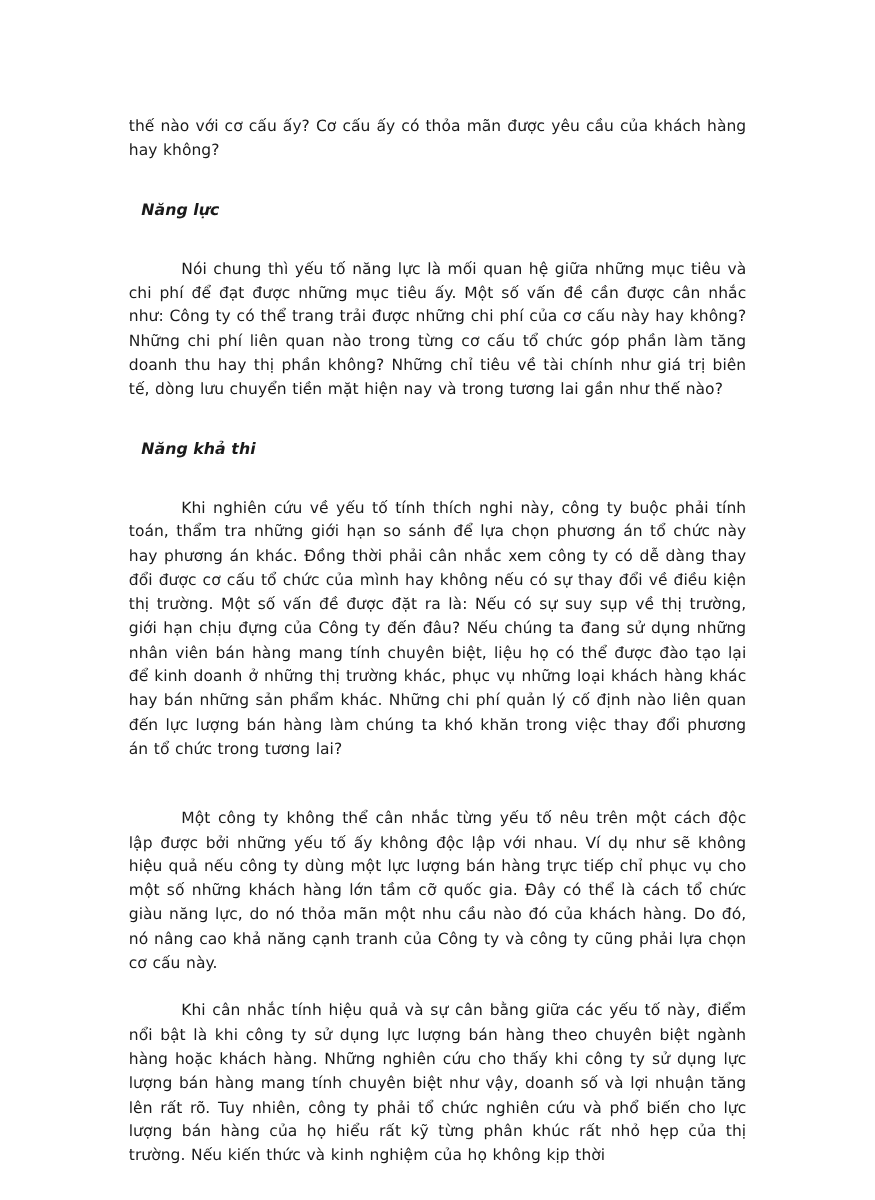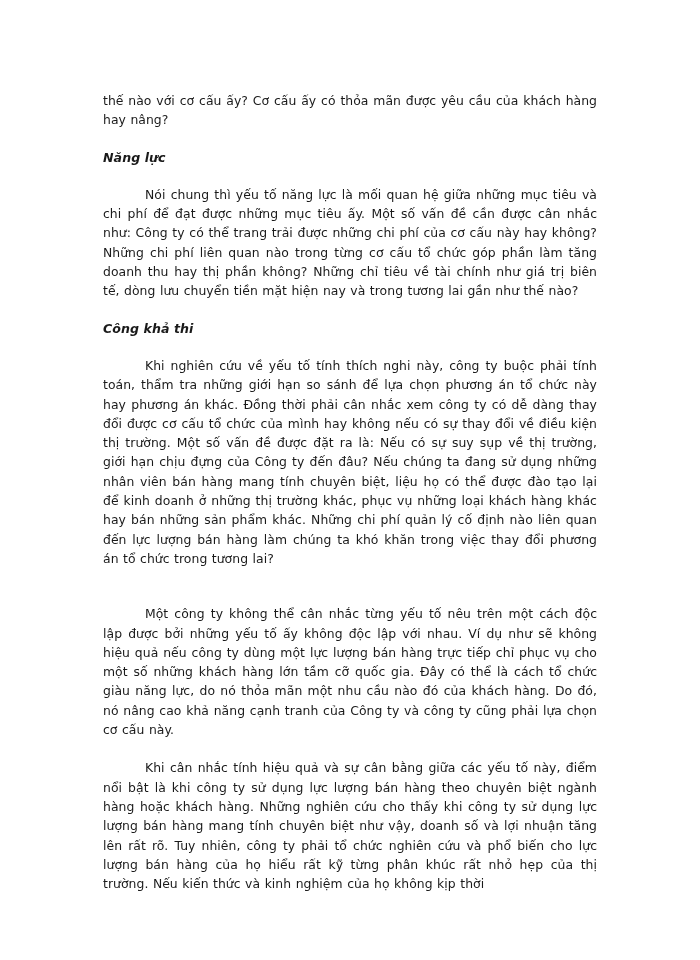--- a/index.html
+++ b/index.html
@@ -26,43 +26,43 @@
     }
     .para {
       margin: 0;
       text-align: justify;
       word-spacing: 0.5px;
     }
     .para.indent {
       text-indent: 42px;
     }
     .heading {
-      margin: 0;
+      margin: 10px;
       font-weight: bold;
       font-style: italic;
       font-size: 12.6px;
     }
     .gap-after-para { height: 18px; }
     .gap-after-head { height: 18px; }
     .gap-para-para { height: 19px; }
   </style>
 </head>
 <body>
 
 <div class="page">
 
-  <p class="para">thế nào với cơ cấu ấy? Cơ cấu ấy có thỏa mãn được yêu cầu của khách hàng hay nâng?</p>
+  <p class="para">thế nào với cơ cấu ấy? Cơ cấu ấy có thỏa mãn được yêu cầu của khách hàng hay không?</p>
   <div class="gap-after-para"></div>
 
   <p class="heading">Năng lực</p>
   <div class="gap-after-head"></div>
   <p class="para indent">Nói chung thì yếu tố năng lực là mối quan hệ giữa những mục tiêu và chi phí để đạt được những mục tiêu ấy. Một số vấn đề cần được cân nhắc như: Công ty có thể trang trải được những chi phí của cơ cấu này hay không? Những chi phí liên quan nào trong từng cơ cấu tổ chức góp phần làm tăng doanh thu hay thị phần không? Những chỉ tiêu về tài chính như giá trị biên tế, dòng lưu chuyển tiền mặt hiện nay và trong tương lai gần như thế nào?</p>
   <div class="gap-after-para"></div>
 
-  <p class="heading">Công khả thi</p>
+  <p class="heading">Năng khả thi</p>
   <div class="gap-after-head"></div>
   <p class="para indent">Khi nghiên cứu về yếu tố tính thích nghi này, công ty buộc phải tính toán, thẩm tra những giới hạn so sánh để lựa chọn phương án tổ chức này hay phương án khác. Đồng thời phải cân nhắc xem công ty có dễ dàng thay đổi được cơ cấu tổ chức của mình hay không nếu có sự thay đổi về điều kiện thị trường. Một số vấn đề được đặt ra là: Nếu có sự suy sụp về thị trường, giới hạn chịu đựng của Công ty đến đâu? Nếu chúng ta đang sử dụng những nhân viên bán hàng mang tính chuyên biệt, liệu họ có thể được đào tạo lại để kinh doanh ở những thị trường khác, phục vụ những loại khách hàng khác hay bán những sản phẩm khác. Những chi phí quản lý cố định nào liên quan đến lực lượng bán hàng làm chúng ta khó khăn trong việc thay đổi phương án tổ chức trong tương lai?</p>
   <div class="gap-after-para"></div>
 
   <div class="gap-after-head"></div>
   <p class="para indent">Một công ty không thể cân nhắc từng yếu tố nêu trên một cách độc lập được bởi những yếu tố ấy không độc lập với nhau. Ví dụ như sẽ không hiệu quả nếu công ty dùng một lực lượng bán hàng trực tiếp chỉ phục vụ cho một số những khách hàng lớn tầm cỡ quốc gia. Đây có thể là cách tổ chức giàu năng lực, do nó thỏa mãn một nhu cầu nào đó của khách hàng. Do đó, nó nâng cao khả năng cạnh tranh của Công ty và công ty cũng phải lựa chọn cơ cấu này.</p>
   <div class="gap-para-para"></div>
   <p class="para indent">Khi cân nhắc tính hiệu quả và sự cân bằng giữa các yếu tố này, điểm nổi bật là khi công ty sử dụng lực lượng bán hàng theo chuyên biệt ngành hàng hoặc khách hàng. Những nghiên cứu cho thấy khi công ty sử dụng lực lượng bán hàng mang tính chuyên biệt như vậy, doanh số và lợi nhuận tăng lên rất rõ. Tuy nhiên, công ty phải tổ chức nghiên cứu và phổ biến cho lực lượng bán hàng của họ hiểu rất kỹ từng phân khúc rất nhỏ hẹp của thị trường. Nếu kiến thức và kinh nghiệm của họ không kịp thời</p>
 
 </div>

